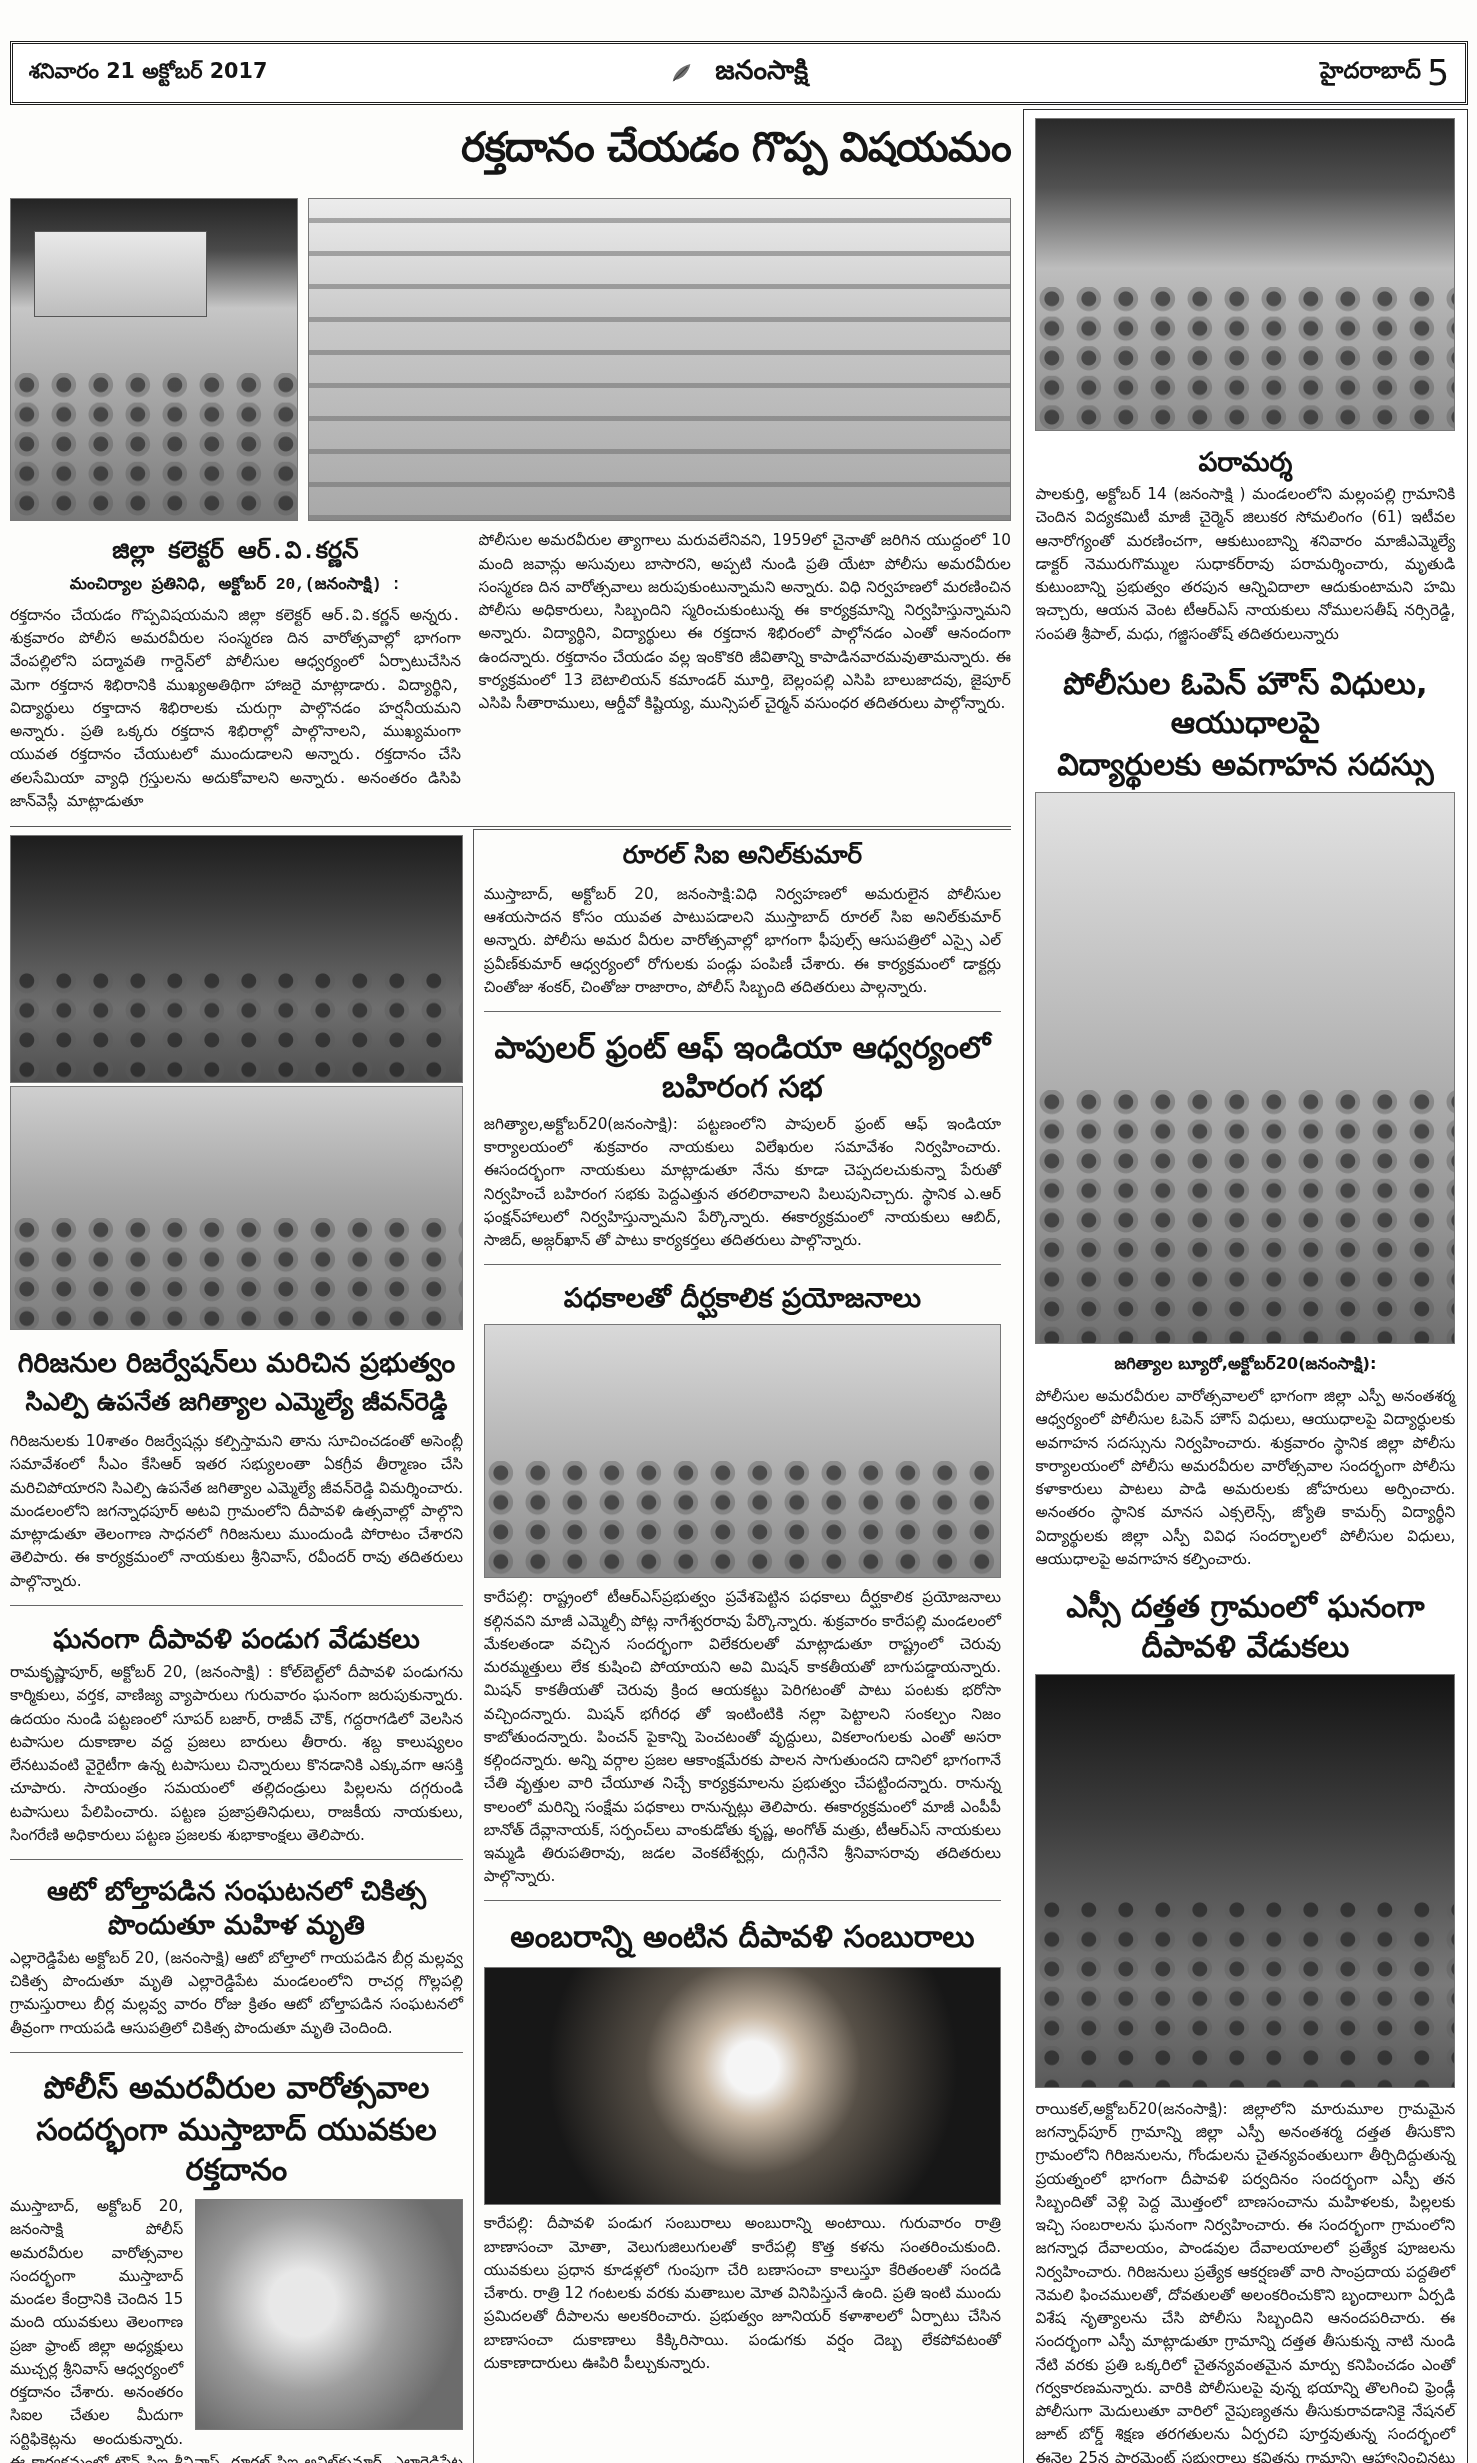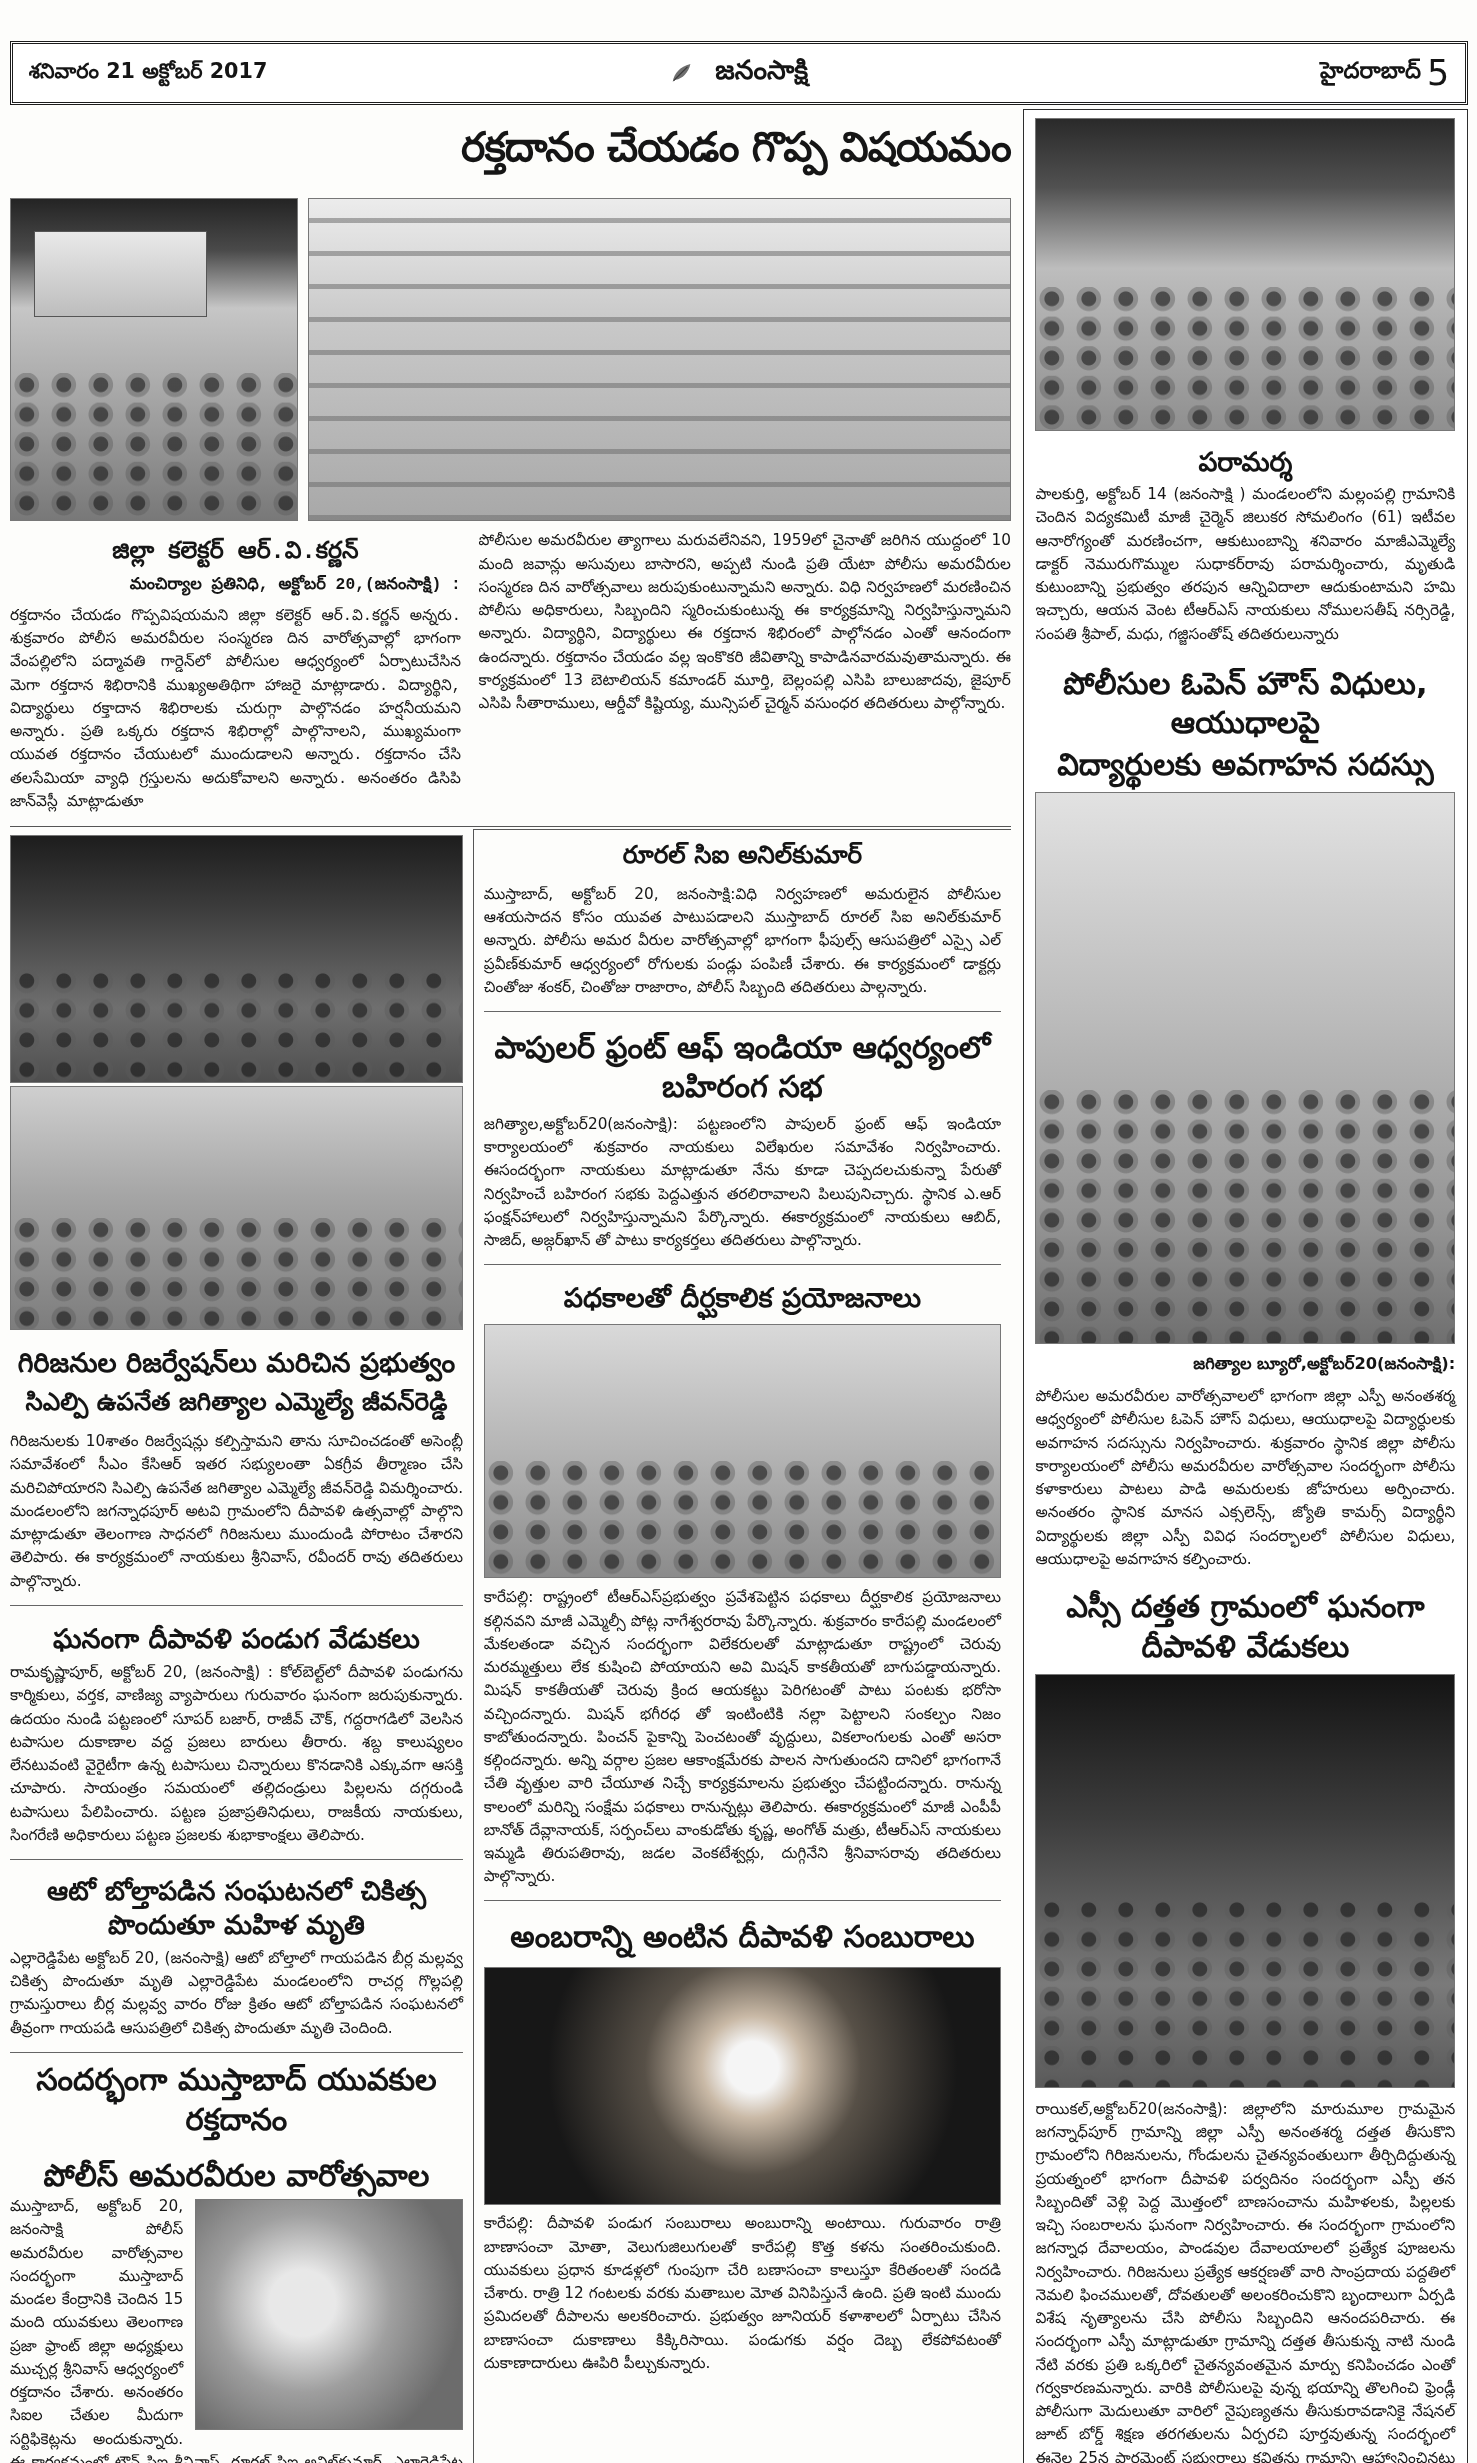--- a/index.html
+++ b/index.html
@@ -29,21 +29,21 @@
   .lower { display:flex; margin-top:2px; }
   .left-col { width:463px; padding-right:9.9px; }
   .mid-col { flex:1; border-left:1px solid #555; border-top:1px solid #555; padding:2px 9.9px 0; }
   
   .body { font-size:15.3px; line-height:1.52; text-align:justify; }
   .h-xl { font-size:39px; font-weight:800; text-align:center; line-height:1.25; padding:9.9px 0 3.9px; }
   .h-lg { font-size:27px; font-weight:800; text-align:center; line-height:1.25; padding:9.9px 0 5.9px; }
   .h-md { font-size:30.5px; font-weight:800; text-align:center; line-height:1.3; padding:9.9px 0 5.9px; }
   .h-sm { font-size:26.6px; font-weight:800; text-align:center; line-height:1.3; padding:7.9px 0 3.9px; }
   .subhead { font-size:24.6px; font-weight:bold; text-align:center; padding:2px 0 7.9px; }
-  .byline { font-size:16.3px; font-weight:bold; text-align:right; padding:2px 0 7.9px; }
+  .byline { font-size:16.3px; font-weight:bold; text-align:center; padding:2px 0 7.9px; }
   .caption { font-size:23.6px; font-weight:bold; text-align:center; padding:7.9px 0 3.9px; }
   .art { padding:5.9px 0 11.8px; border-bottom:1px solid #666; }
   .art:last-child { border-bottom:none; }
   
   .photo { position:relative; border:1px solid #777; overflow:hidden; background:#b9b9b9; }
   .crowd::after { content:""; position:absolute; left:0; right:0; bottom:0; height:46%;
      background-image:radial-gradient(circle at 15.8px 11.8px, rgba(35,35,35,.85) 0 6.9px, rgba(90,90,90,.5) 7.9px 11.8px, transparent 12.8px);
      background-size:37px 29.6px; opacity:.85; }
   .ph-a { background:linear-gradient(180deg,#242424 0%,#4a4a4a 16%,#c6c6c6 34%,#9a9a9a 72%,#787878 100%); }
   .ph-a::before { content:""; position:absolute; top:10%; left:8%; width:60%; height:26%;
@@ -119,22 +119,22 @@
             <h2 class="h-lg">ఘనంగా దీపావళి పండుగ వేడుకలు</h2>
             <p class="body">రామకృష్ణాపూర్, అక్టోబర్ 20, (జనంసాక్షి) : కోల్‌బెల్ట్‌లో దీపావళి పండుగను కార్మికులు, వర్తక, వాణిజ్య వ్యాపారులు గురువారం ఘనంగా జరుపుకున్నారు. ఉదయం నుండి పట్టణంలో సూపర్ బజార్, రాజీవ్ చౌక్, గద్దరాగడిలో వెలసిన టపాసుల దుకాణాల వద్ద ప్రజలు బారులు తీరారు. శబ్ద కాలుష్యలం లేనటువంటి వైరైటీగా ఉన్న టపాసులు చిన్నారులు కొనడానికి ఎక్కువగా ఆసక్తి చూపారు. సాయంత్రం సమయంలో తల్లిదండ్రులు పిల్లలను దగ్గరుండి టపాసులు పేలిపించారు. పట్టణ ప్రజాప్రతినిధులు, రాజకీయ నాయకులు, సింగరేణి అధికారులు పట్టణ ప్రజలకు శుభాకాంక్షలు తెలిపారు.</p>
           </div>
 
           <div class="art">
             <h2 class="h-sm">ఆటో బోల్తాపడిన సంఘటనలో చికిత్స పొందుతూ మహిళ మృతి</h2>
             <p class="body">ఎల్లారెడ్డిపేట అక్టోబర్ 20, (జనంసాక్షి) ఆటో బోల్తాలో గాయపడిన బీర్ల మల్లవ్వ చికిత్స పొందుతూ మృతి ఎల్లారెడ్డిపేట మండలంలోని రాచర్ల గొల్లపల్లి గ్రామస్తురాలు బీర్ల మల్లవ్వ వారం రోజు క్రితం ఆటో బోల్తాపడిన సంఘటనలో తీవ్రంగా గాయపడి ఆసుపత్రిలో చికిత్స పొందుతూ మృతి చెందింది.</p>
           </div>
 
           <div class="art">
+            <h2 class="h-md" style="padding-bottom:0;">పోలీస్ అమరవీరుల వారోత్సవాల</h2>
             <h2 class="h-md" style="padding-top:2px;">సందర్భంగా ముస్తాబాద్ యువకుల రక్తదానం</h2>
-            <h2 class="h-md" style="padding-bottom:0;">పోలీస్ అమరవీరుల వారోత్సవాల</h2>
             <div>
               <div class="photo ph-g"></div>
               <p class="body">ముస్తాబాద్, అక్టోబర్ 20, జనంసాక్షి పోలీస్ అమరవీరుల వారోత్సవాల సందర్భంగా ముస్తాబాద్ మండల కేంద్రానికి చెందిన 15 మంది యువకులు తెలంగాణ ప్రజా ఫ్రాంట్ జిల్లా అధ్యక్షులు ముచ్చర్ల శ్రీనివాస్ ఆధ్వర్యంలో రక్తదానం చేశారు. అనంతరం సిఐల చేతుల మీదుగా సర్టిఫికెట్లను అందుకున్నారు. ఈ కార్యక్రమంలో టౌన్ సిఐ శ్రీనివాస్, రూరల్ సిఐ అనిల్‌కుమార్, ఎల్లారెడ్డిపేట సిఐ రవీందర్, ముస్తాబాద్ ఎస్సై ప్రవీణ్‌కుమార్, ఇల్లంతకుంట లక్ష్మారెడ్డి, గంభీరావుపేట యువకులు పాల్గన్నారు.</p>
             </div>
           </div>
         </div>
 
         <div class="mid-col">
 
           <div class="art">

